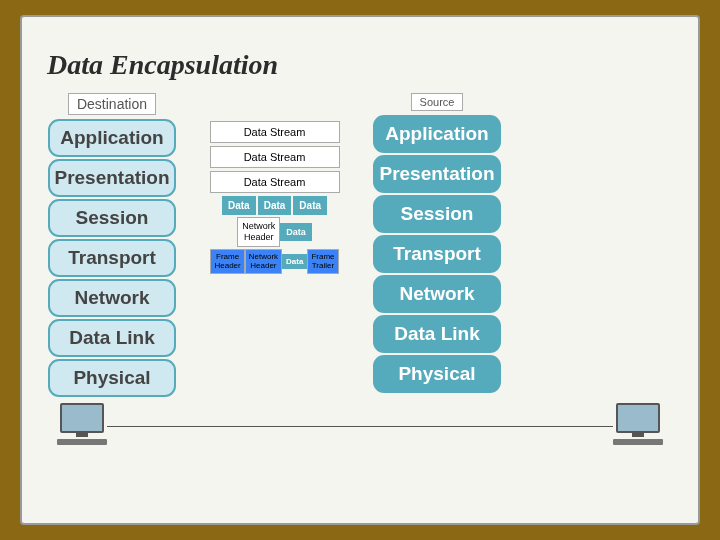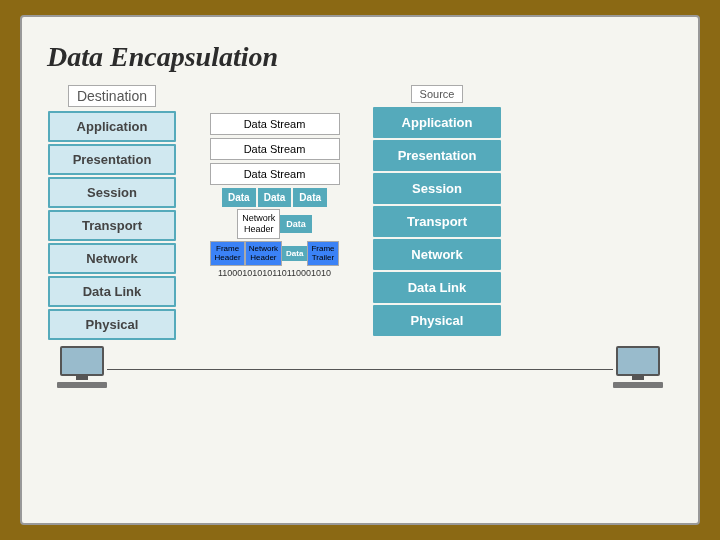--- a/index.html
+++ b/index.html
@@ -12,21 +12,21 @@
       justify-content: center;
       font-family: Arial, sans-serif;
       overflow: hidden;
     }
     .slide {
       width: 680px;
       height: 510px;
       background: #f5f5f0;
       border: 2px solid #999;
       border-radius: 4px;
-      padding: 24px 25px 15px 25px;
+      padding: 32px 25px 15px 25px;
       position: relative;
     }
     .title {
       font-size: 28px;
       font-style: italic;
       font-weight: bold;
       color: #2c2c2c;
       margin-bottom: 12px;
       font-family: 'Times New Roman', serif;
     }
@@ -49,22 +49,22 @@
       font-size: 14px;
       color: #555;
       margin-bottom: 4px;
       background: white;
     }
     .layer-box {
       width: 128px;
       padding: 6px 4px;
       text-align: center;
       margin-bottom: 2px;
-      border-radius: 1px;
-      font-size: 13px;
+      border-radius: 11px;
+      font-size: 19px;
       font-weight: bold;
       border: 2px solid #5ab;
       color: #444;
       background: #d0e8f0;
     }
     .layer-box.active {
       background: #5ab;
       color: white;
     }
     
@@ -250,21 +250,20 @@
         <div class="pkt-data">Data</div>
       </div>
 
       <div class="frame-row">
         <div class="frame-hdr">Frame<br>Header</div>
         <div class="frame-hdr">Network<br>Header</div>
         <div class="frame-data">Data</div>
         <div class="frame-hdr">Frame<br>Trailer</div>
       </div>
 
-      <div class="bits-text">11000101010110110001010</div>
     </div>
 
     <div class="src-col">
       <div class="src-label">Source</div>
       <div class="layer-box active">Application</div>
       <div class="layer-box active">Presentation</div>
       <div class="layer-box active">Session</div>
       <div class="layer-box active">Transport</div>
       <div class="layer-box active">Network</div>
       <div class="layer-box active">Data Link</div>

